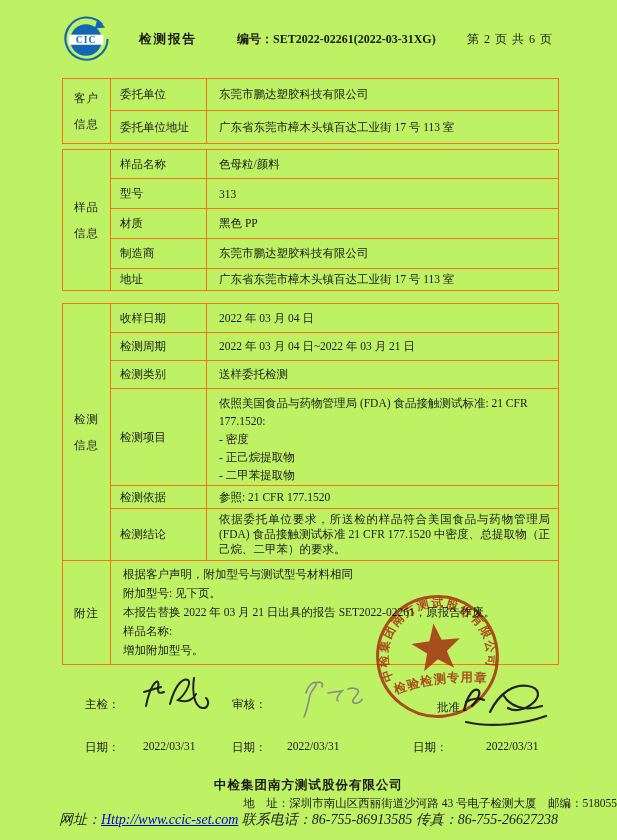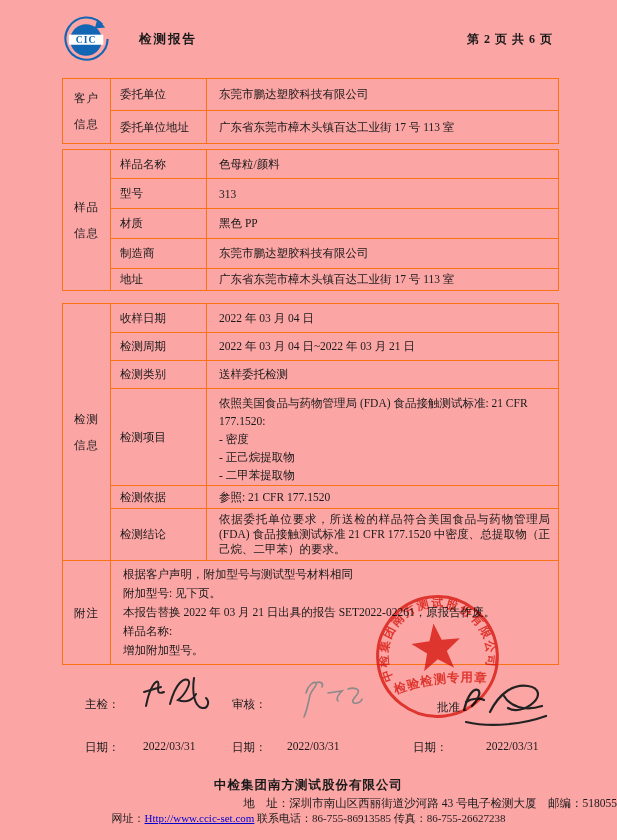--- a/index.html
+++ b/index.html
@@ -1,28 +1,28 @@
 <!DOCTYPE html>
 <html><head>
 <meta charset="utf-8">
 <style>
   * { margin:0; padding:0; box-sizing:border-box; }
   html,body { background:#e8e8e8; }
   body { font-family:"Liberation Serif","DejaVu Serif",serif; }
   .page {
     position:relative; width:617px; height:840px; margin:0 auto;
-    background:#fca5a5; color:#1a1a1a; overflow:hidden;
+    background:#bef264; color:#1a1a1a; overflow:hidden;
     font-size:11.5px;
   }
   
   .hdr { position:absolute; top:0; left:0; right:0; height:70px; }
   .logo { position:absolute; left:62px; top:16px; width:50px; height:46px; }
   .hdr-title { position:absolute; left:139px; top:31px; font-weight:bold; font-size:12.5px; letter-spacing:2px; }
   .hdr-no { position:absolute; left:237px; top:31px; font-weight:bold; font-size:12px; }
-  .hdr-page { position:absolute; left:467px; top:31px; font-weight:bold; font-size:12px; letter-spacing:1px; }
+  .hdr-page { position:absolute; left:467px; top:31px; font-weight:normal; font-size:12px; letter-spacing:1px; }
   
   table.sec {
     position:absolute; left:62px; width:497px;
     border-collapse:collapse; table-layout:fixed;
     font-size:11.5px; color:#1a1a1a;
   }
   table.sec td { border:1px solid #f97316; vertical-align:middle; }
   td.lbl { text-align:center; font-size:11.5px; letter-spacing:1px; }
   td.lbl .lbl-line { line-height:26px; }
   td.fld { padding-left:9px; }
@@ -34,37 +34,38 @@
   .sig-label { position:absolute; font-size:11.5px; }
   .sig-date  { position:absolute; font-size:11.5px; }
   .sig-svg { position:absolute; }
   
   .stamp { position:absolute; left:371px; top:590px; width:133px; height:133px;
            transform:rotate(-7deg); opacity:.88; mix-blend-mode:multiply; }
   
   .footer { position:absolute; left:0; right:0; text-align:center; }
   .f1 { top:777px; font-weight:bold; font-size:12.5px; letter-spacing:1px; }
   .f2 { top:796px; font-size:11.5px;text-align:right; }
-  .f3 { top:811px; font-size:11px; }
+  .f3 { top:811px; font-size:14px;font-style:italic; }
   .link { color:#0000cc; text-decoration:underline; }
 </style>
 </head>
 <body>
 
 <div class="page">
 
   <div class="hdr">
     <svg class="logo" viewBox="0 0 50 48">
       <path d="M41,9 A22,22 0 1 0 46.5,24" fill="none" stroke="#1266b3" stroke-width="2.2"></path>
       <path d="M36,3 L44,12 L33,13 Z" fill="#1266b3"></path>
       <circle cx="24" cy="25" r="16.5" fill="#1266b3"></circle>
       <rect x="6" y="19.5" width="36" height="10.5" fill="#ffffff"></rect>
       <text x="24" y="28.5" text-anchor="middle" font-size="10" font-weight="bold" font-family="Liberation Serif, DejaVu Serif, serif" fill="#1266b3" letter-spacing="1">CIC</text>
     </svg>
     <div class="hdr-title">检测报告</div>
+    <div class="hdr-no"><span>编号：</span><span>SET2022-02261(2022-03-31XG)</span></div>
     <div class="hdr-page">第 2 页 共 6 页</div>
   </div>
 
   <table class="sec" style="top:78px;">
     <colgroup>
         <col style="width:48px">
         <col style="width:96px">
         <col>
       </colgroup>
     <tbody>

